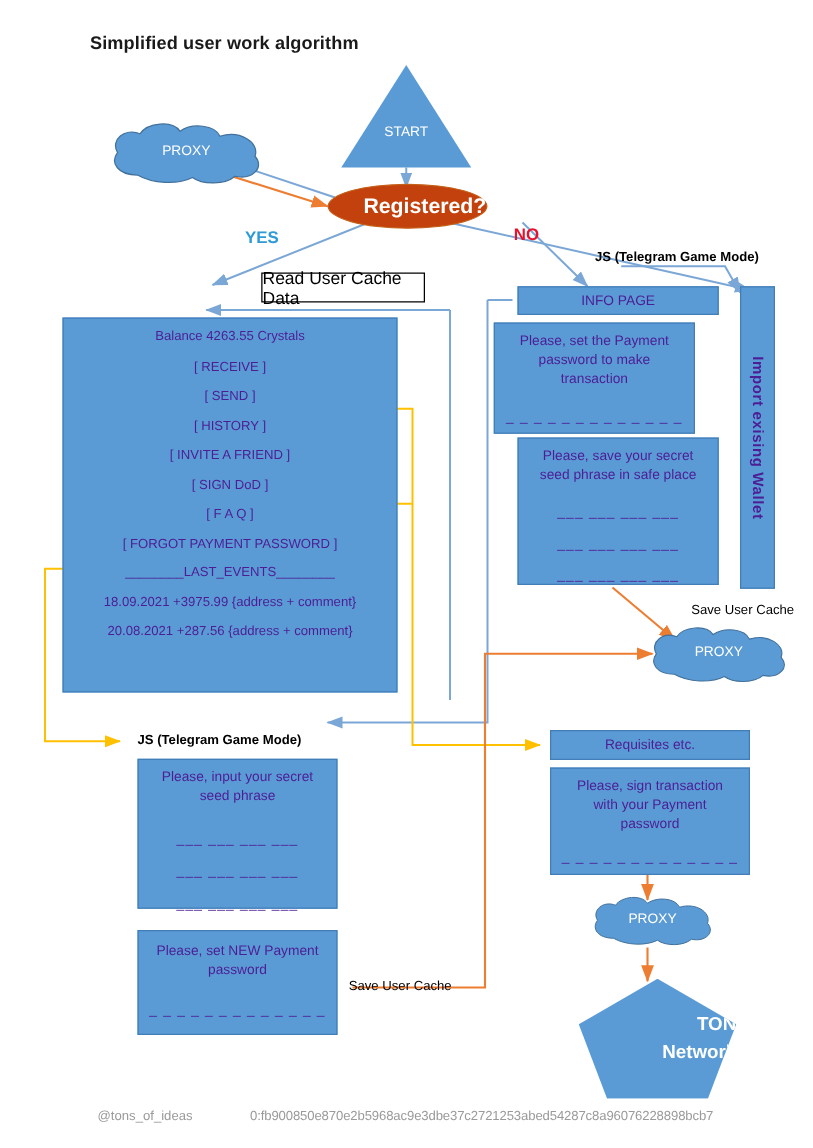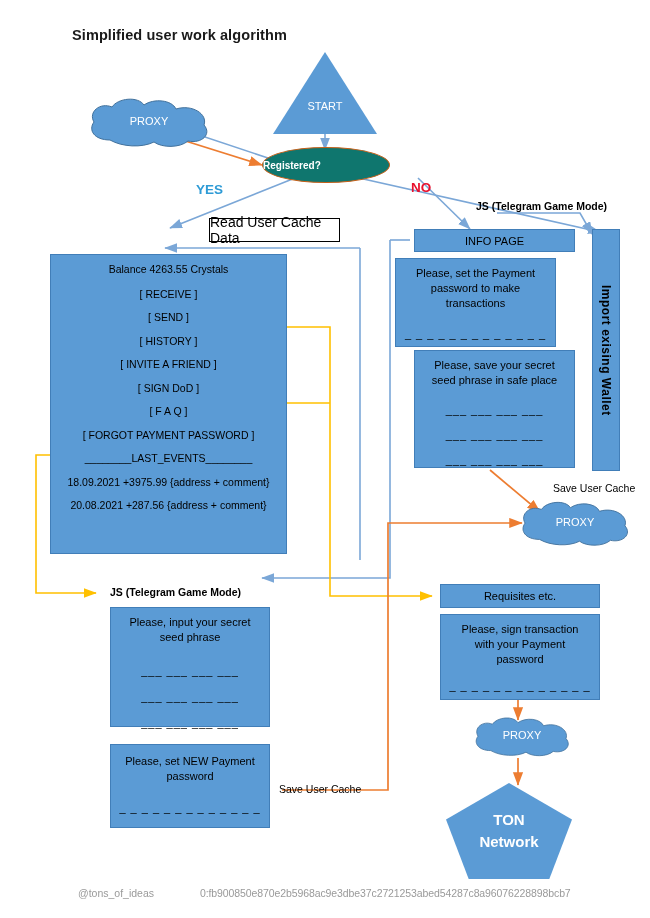--- a/index.html
+++ b/index.html
@@ -31,21 +31,21 @@
     font-size: 14.5px;
     font-weight: bold;
     color: #1a1a1a;
     letter-spacing: 0.1px;
   }
 
   
   .bluebox {
     background: #5B9BD5;
     border: 1px solid #417eb8;
-    color: #000000;
+    color: #4c1d95;
     box-sizing: border-box;
     display: flex;
     flex-direction: column;
     align-items: center;
     text-align: center;
   }
 
   .shape-label {
     color: #ffffff;
     text-align: center;
@@ -55,29 +55,29 @@
   
   .triangle {
     width: 0; height: 0;
     border-left: 52px solid transparent;
     border-right: 52px solid transparent;
     border-bottom: 82px solid #5B9BD5;
   }
 
   
   .ellipse {
-    background: #0f766e;
+    background: #c2410c;
     border: 1px solid #c45f18;
     border-radius: 50%;
     display: flex;
     align-items: center;
-    justify-content: flex-start;
+    justify-content: flex-end;
     color: #fff;
     font-weight: bold;
-    font-size: 10px;
+    font-size: 17px;
   }
 
   
   .pentagon {
     background: #5B9BD5;
     clip-path: polygon(50% 0%, 100% 38%, 82% 100%, 18% 100%, 0% 38%);
     display: flex;
     align-items: center;
     justify-content: center;
     flex-direction: column;
@@ -118,21 +118,21 @@
   }
   .no-lbl {
     color: #E8112D;
     font-weight: bold;
     font-size: 13.5px;
   }
 
   
   .wallet {
     left: 50px; top: 254px;
-    width: 237px; height: 300px;
+    width: 268px; height: 300px;
     justify-content: flex-start;
     padding-top: 9px;
   }
   .wallet .row {
     font-size: 10.5px;
     line-height: 1.0;
     margin: 0 0 13px 0;
     white-space: nowrap;
   }
   .wallet .row.first { margin-bottom: 14px; }
@@ -269,21 +269,21 @@
   </div>
 
   <div class="abs bluebox" style="left:414px; top:229px; width:161px; height:23px; justify-content:center;">
     <span style="font-size:11px;">INFO PAGE</span>
   </div>
 
   <div class="abs bluebox" style="left:395px; top:258px; width:161px; height:89px; justify-content:flex-start; padding-top:7px;">
     <div style="font-size:11px; line-height:1.35;">
       <div>Please, set the Payment</div>
       <div>password to make</div>
-      <div>transactions</div>
+      <div>transaction</div>
     </div>
     <div class="dashline" style="margin-top:17px;">_ _ _ _ _ _ _ _ _ _ _ _ _</div>
   </div>
 
   <div class="abs bluebox" style="left:414px; top:350px; width:161px; height:118px; justify-content:flex-start; padding-top:7px;">
     <div style="font-size:11px; line-height:1.35;">
       <div>Please, save your secret</div>
       <div>seed phrase in safe place</div>
     </div>
     <div class="dashline" style="margin-top:16px;">___ ___ ___ ___</div>
@@ -343,21 +343,21 @@
 
   <div class="abs" style="left:470px; top:714px; width:104px; height:46px;">
     <svg width="104" height="46" viewBox="0 0 130 54">
       <path d="M26,44 C10,44 4,34 10,26 C4,16 16,6 28,11 C34,2 54,0 60,9
                C70,2 88,4 92,13 C108,8 124,18 120,29 C128,38 118,48 104,45
                C96,52 78,52 70,46 C58,52 38,51 26,44 Z" fill="#5B9BD5" stroke="#41719C" stroke-width="1"></path>
     </svg>
     <div class="abs shape-label" style="left:0; top:15px; width:104px;">PROXY</div>
   </div>
 
-  <div class="abs pentagon" style="left:446px; top:783px; width:126px; height:96px;">
+  <div class="abs pentagon" style="left:463px; top:783px; width:126px; height:96px;align-items:flex-end;">
     <span>TON</span>
     <span>Network</span>
   </div>
 
   <div class="abs footer-handle">@tons_of_ideas</div>
   <div class="abs footer-hash">0:fb900850e870e2b5968ac9e3dbe37c2721253abed54287c8a96076228898bcb7</div>
 
 </div>
 
 </body></html>

